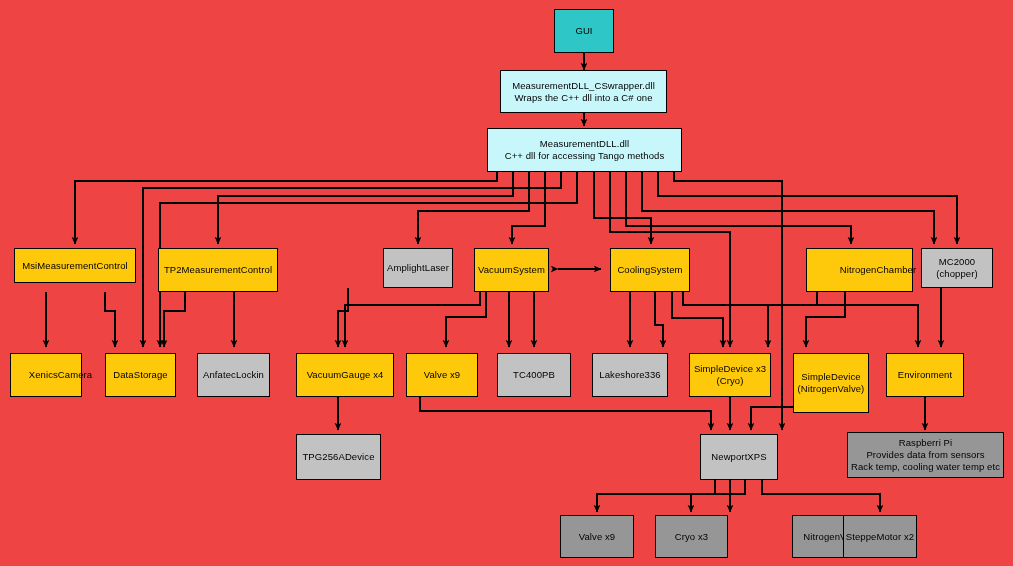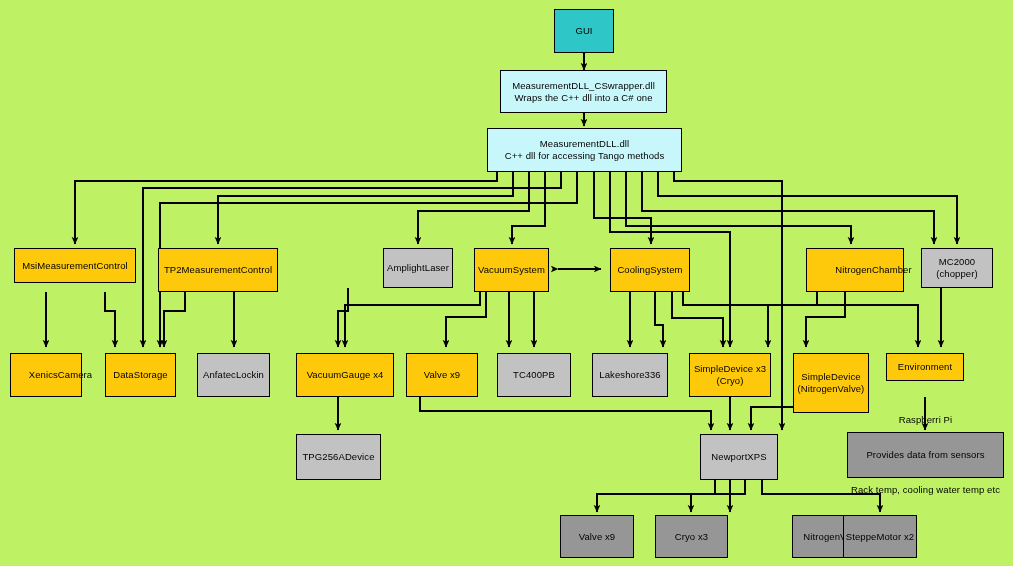--- a/index.html
+++ b/index.html
@@ -5,21 +5,21 @@
 <style>
   html, body {
     margin: 0;
     padding: 0;
     background: #ffffff;
   }
   #canvas {
     position: relative;
     width: 1013px;
     height: 566px;
-    background: #bef264;
+    background: #ef4444;
     font-family: "Liberation Sans", "DejaVu Sans", sans-serif;
     overflow: hidden;
   }
   #edges {
     position: absolute;
     left: 0;
     top: 0;
     width: 1013px;
     height: 566px;
     pointer-events: none;
@@ -38,21 +38,21 @@
     line-height: 12px;
     letter-spacing: 0.1px;
     padding: 1px 2px;
     z-index: 5;
   }
   .node .ln { display: block; white-space: nowrap; }
   .fill-teal   { background: #2ec6c6; }
   .fill-cyan   { background: #c8f7fb; }
   .fill-yellow { background: #ffc90b; }
   .fill-gray   { background: #c2c2c2; }
-  .fill-dgray  { background: #969696; gap: 23px; }
+  .fill-dgray  { background: #969696; }
 </style>
 </head>
 <body>
 
 <div id="canvas">
 
   <svg id="edges" viewBox="0 0 1013 566">
     <defs>
       <marker id="ah" markerWidth="9" markerHeight="9" refX="7.2" refY="3.4" orient="auto" markerUnits="userSpaceOnUse">
         <path d="M0,0 L7.6,3.4 L0,6.8 L1.9,3.4 Z" fill="#000000"></path>
@@ -151,21 +151,21 @@
   </div>
 
   <div class="node fill-yellow" style="left:474px;top:248px;width:75px;height:44px;">
     <span class="ln">VacuumSystem</span>
   </div>
 
   <div class="node fill-yellow" style="left:610px;top:248px;width:80px;height:44px;">
     <span class="ln">CoolingSystem</span>
   </div>
 
-  <div class="node fill-yellow" style="left:806px;top:248px;width:98px;height:44px;padding-left:39px;">
+  <div class="node fill-yellow" style="left:806px;top:248px;width:107px;height:44px;padding-left:39px;">
     <span class="ln">NitrogenChamber</span>
   </div>
 
   <div class="node fill-gray" style="left:921px;top:248px;width:72px;height:40px;">
     <span class="ln">MC2000</span>
     <span class="ln">(chopper)</span>
   </div>
 
   <div class="node fill-yellow" style="left:10px;top:353px;width:72px;height:44px;padding-left:31px;">
     <span class="ln">XenicsCamera</span>
@@ -198,21 +198,21 @@
   <div class="node fill-yellow" style="left:689px;top:353px;width:82px;height:44px;">
     <span class="ln">SimpleDevice x3</span>
     <span class="ln">(Cryo)</span>
   </div>
 
   <div class="node fill-yellow" style="left:793px;top:353px;width:76px;height:60px;">
     <span class="ln">SimpleDevice</span>
     <span class="ln">(NitrogenValve)</span>
   </div>
 
-  <div class="node fill-yellow" style="left:886px;top:353px;width:78px;height:28px;">
+  <div class="node fill-yellow" style="left:886px;top:353px;width:78px;height:44px;">
     <span class="ln">Environment</span>
   </div>
 
   <div class="node fill-gray" style="left:296px;top:434px;width:85px;height:46px;">
     <span class="ln">TPG256ADevice</span>
   </div>
 
   <div class="node fill-gray" style="left:700px;top:434px;width:78px;height:46px;">
     <span class="ln">NewportXPS</span>
   </div>

